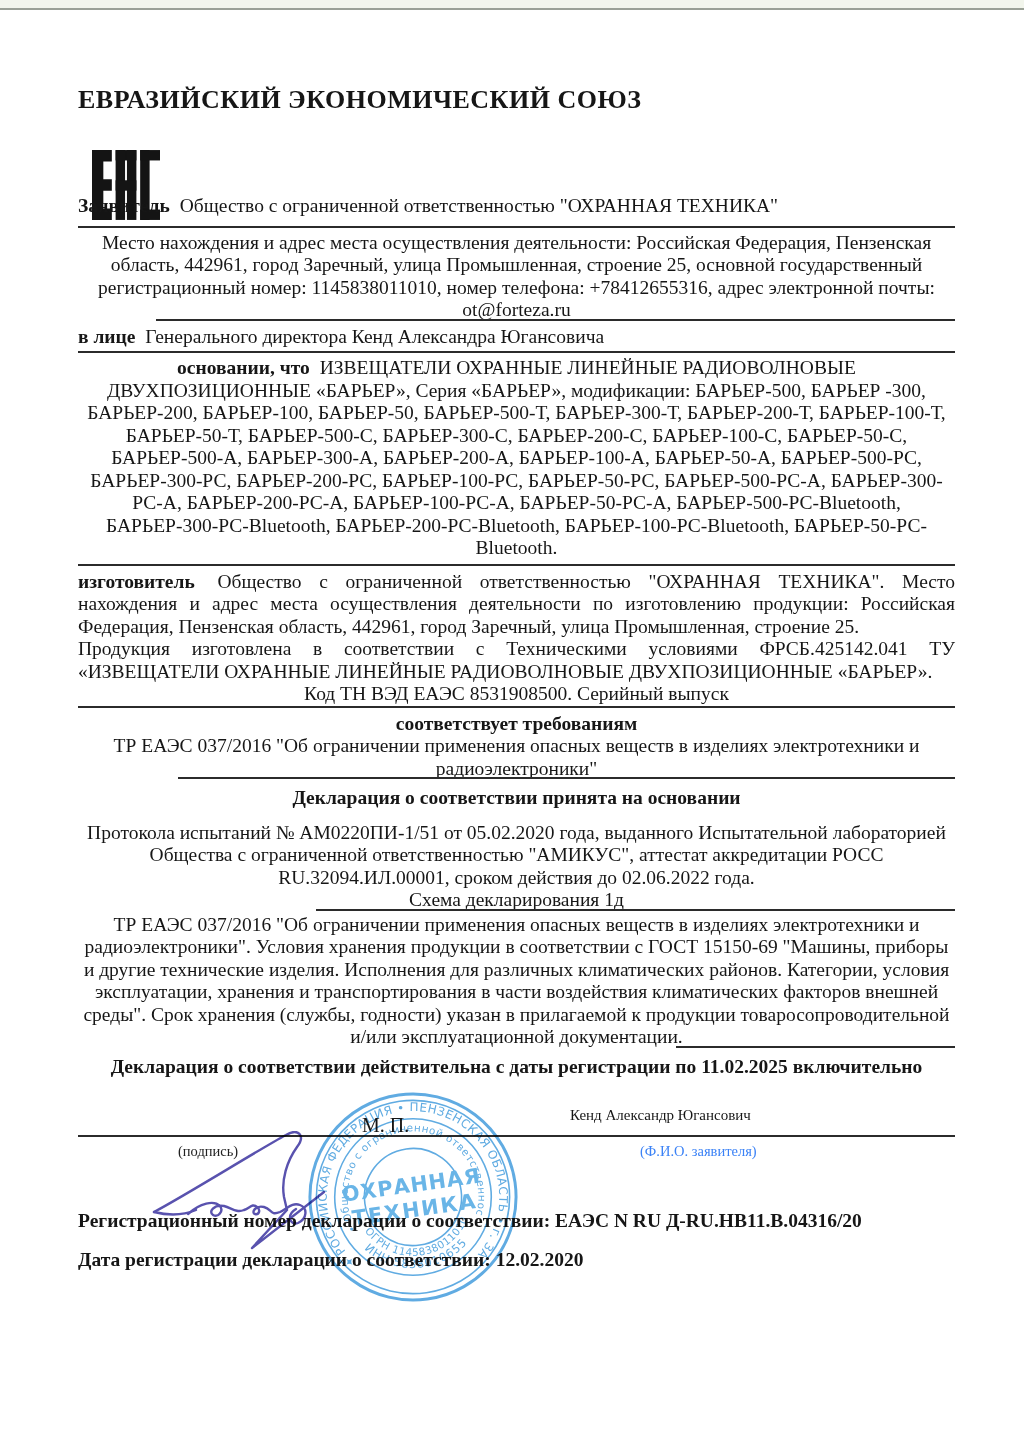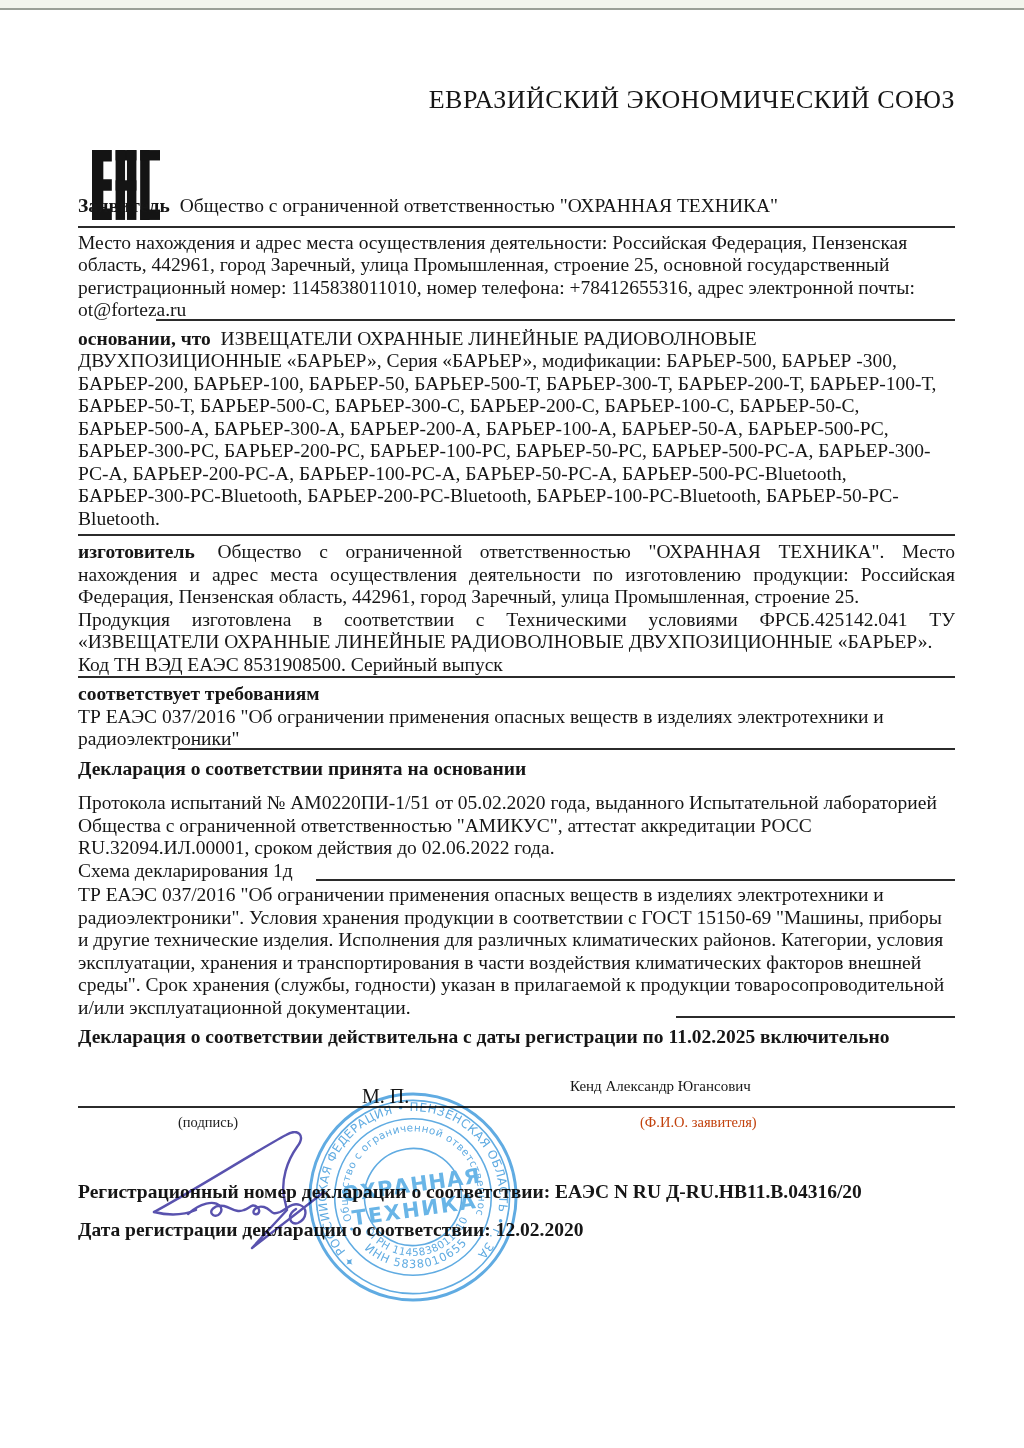--- a/index.html
+++ b/index.html
@@ -5,47 +5,47 @@
   html,body { margin:0; padding:0; background:#777; }
   .page {
     position:relative; width:1024px; height:1448px; margin:0 auto;
     background:#ffffff; overflow:hidden;
     font-family:"Liberation Serif", serif;
     font-size:19.5px; line-height:22.5px; color:#161616;
     box-sizing:border-box; padding:0 69px 0 78px;
   }
   .scan-edge { position:absolute; top:0; left:0; right:0; height:8px;
     background:#f2f5ec; border-bottom:2px solid #9aa096; }
-  .titles { margin:84px 0 0 0; text-align:right; font-weight:normal;
+  .titles { margin:84px 0 0 0; text-align:left; font-weight:bold;
     font-size:26px; line-height:31px; letter-spacing:0.5px; }
   .eac { position:absolute; left:92px; top:148px; width:68px; height:74px; }
   .row { position:relative; }
   .sect { border-bottom:2px solid #2b2b2b; padding-bottom:8px; }
   .lbl { font-weight:bold; margin-right:5px; }
-  .para { margin:0; }
+  .para { margin:0;text-align:center; }
   .just { text-align:justify; }
   .rel { position:relative; }
   .trail { position:absolute; bottom:3px; right:0; border-top:2px solid #2b2b2b; height:0; }
-  .h-bold { font-weight:bold; margin:0; }
+  .h-bold { font-weight:bold; margin:0;text-align:center; }
   .applicant { margin-top:80px; }
   .addr { margin-top:4px; padding-bottom:2px; }
   .inlice { margin-top:2px; border-bottom:2px solid #2b2b2b; padding-bottom:3px; }
   .declares { margin-top:4px; border-bottom:2px solid #2b2b2b; padding-bottom:4px; }
   .manuf { margin-top:5px; border-bottom:2px solid #2b2b2b; padding-bottom:0; }
   .complies-h { margin-top:5px; }
   .tr-para { padding-bottom:2px; }
   .basis-h { margin-top:5px; }
   .protokol { margin-top:12px; }
   .addinfo-h { margin-top:3px; }
   .validity { margin-top:5px; font-weight:bold; }
   .sig-area { position:relative; height:122px; }
   .sig-line { position:absolute; left:0; right:0; top:57px; border-top:2px solid #2b2b2b; }
   .sig-caption { position:absolute; left:100px; top:62px; font-size:14.5px; color:#222; }
   .fio-name { position:absolute; left:492px; top:26px; font-size:15px; }
-  .fio-caption { position:absolute; left:562px; top:62px; font-size:14.5px; color:#c2410c; }
+  .fio-caption { position:absolute; left:562px; top:62px; font-size:14.5px; color:#3b82f6; }
   .mp { position:absolute; left:284px; top:36px; font-size:20px; }
   .regline { margin:0; font-weight:bold; }
   .regnum { margin-top:10px; }
   .regdate { margin-top:16px; }
   .signature-svg { position:absolute; left:140px; top:1118px; width:245px; height:135px;
     mix-blend-mode:multiply; }
   .stamp { position:absolute; left:304px; top:1084px; width:218px; height:226px;
     mix-blend-mode:multiply; }
 </style>
 </head>
@@ -74,20 +74,24 @@
   <div class="row sect applicant">
     <b class="lbl">Заявитель</b>
     <span>Общество с ограниченной ответственностью "ОХРАННАЯ ТЕХНИКА"</span>
   </div>
 
   <p class="para rel addr">
     <span>Место нахождения и адрес места осуществления деятельности: Российская Федерация, Пензенская область, 442961, город Заречный, улица Промышленная, строение 25, основной государственный регистрационный номер: 1145838011010, номер телефона: +78412655316, адрес электронной почты: ot@forteza.ru</span>
     <span class="trail" style="left:78px"></span>
   </p>
 
+  <div class="row inlice">
+    <b class="lbl">в лице</b>
+    <span>Генерального директора Кенд Александра Югансовича</span>
+  </div>
 
   <p class="para declares">
     <b class="lbl">основании, что</b>
     <span>ИЗВЕЩАТЕЛИ ОХРАННЫЕ ЛИНЕЙНЫЕ РАДИОВОЛНОВЫЕ ДВУХПОЗИЦИОННЫЕ «БАРЬЕР», Серия «БАРЬЕР», модификации: БАРЬЕР-500, БАРЬЕР -300, БАРЬЕР-200, БАРЬЕР-100, БАРЬЕР-50, БАРЬЕР-500-Т, БАРЬЕР-300-Т, БАРЬЕР-200-Т, БАРЬЕР-100-Т, БАРЬЕР-50-Т, БАРЬЕР-500-С, БАРЬЕР-300-С, БАРЬЕР-200-С,  БАРЬЕР-100-С, БАРЬЕР-50-С, БАРЬЕР-500-А, БАРЬЕР-300-А, БАРЬЕР-200-А, БАРЬЕР-100-А, БАРЬЕР-50-А, БАРЬЕР-500-РС, БАРЬЕР-300-РС, БАРЬЕР-200-РС, БАРЬЕР-100-РС, БАРЬЕР-50-РС, БАРЬЕР-500-РС-А, БАРЬЕР-300-РС-А, БАРЬЕР-200-РС-А, БАРЬЕР-100-РС-А, БАРЬЕР-50-РС-А, БАРЬЕР-500-РС-Bluetooth, БАРЬЕР-300-РС-Bluetooth, БАРЬЕР-200-РС-Bluetooth, БАРЬЕР-100-РС-Bluetooth, БАРЬЕР-50-РС-Bluetooth.</span>
   </p>
 
   <div class="manuf">
     <p class="para just">
       <b class="lbl">изготовитель</b>
       <span>Общество с ограниченной ответственностью "ОХРАННАЯ ТЕХНИКА". Место нахождения и адрес места осуществления деятельности по изготовлению продукции: Российская Федерация, Пензенская область, 442961, город Заречный, улица Промышленная, строение 25.</span>

